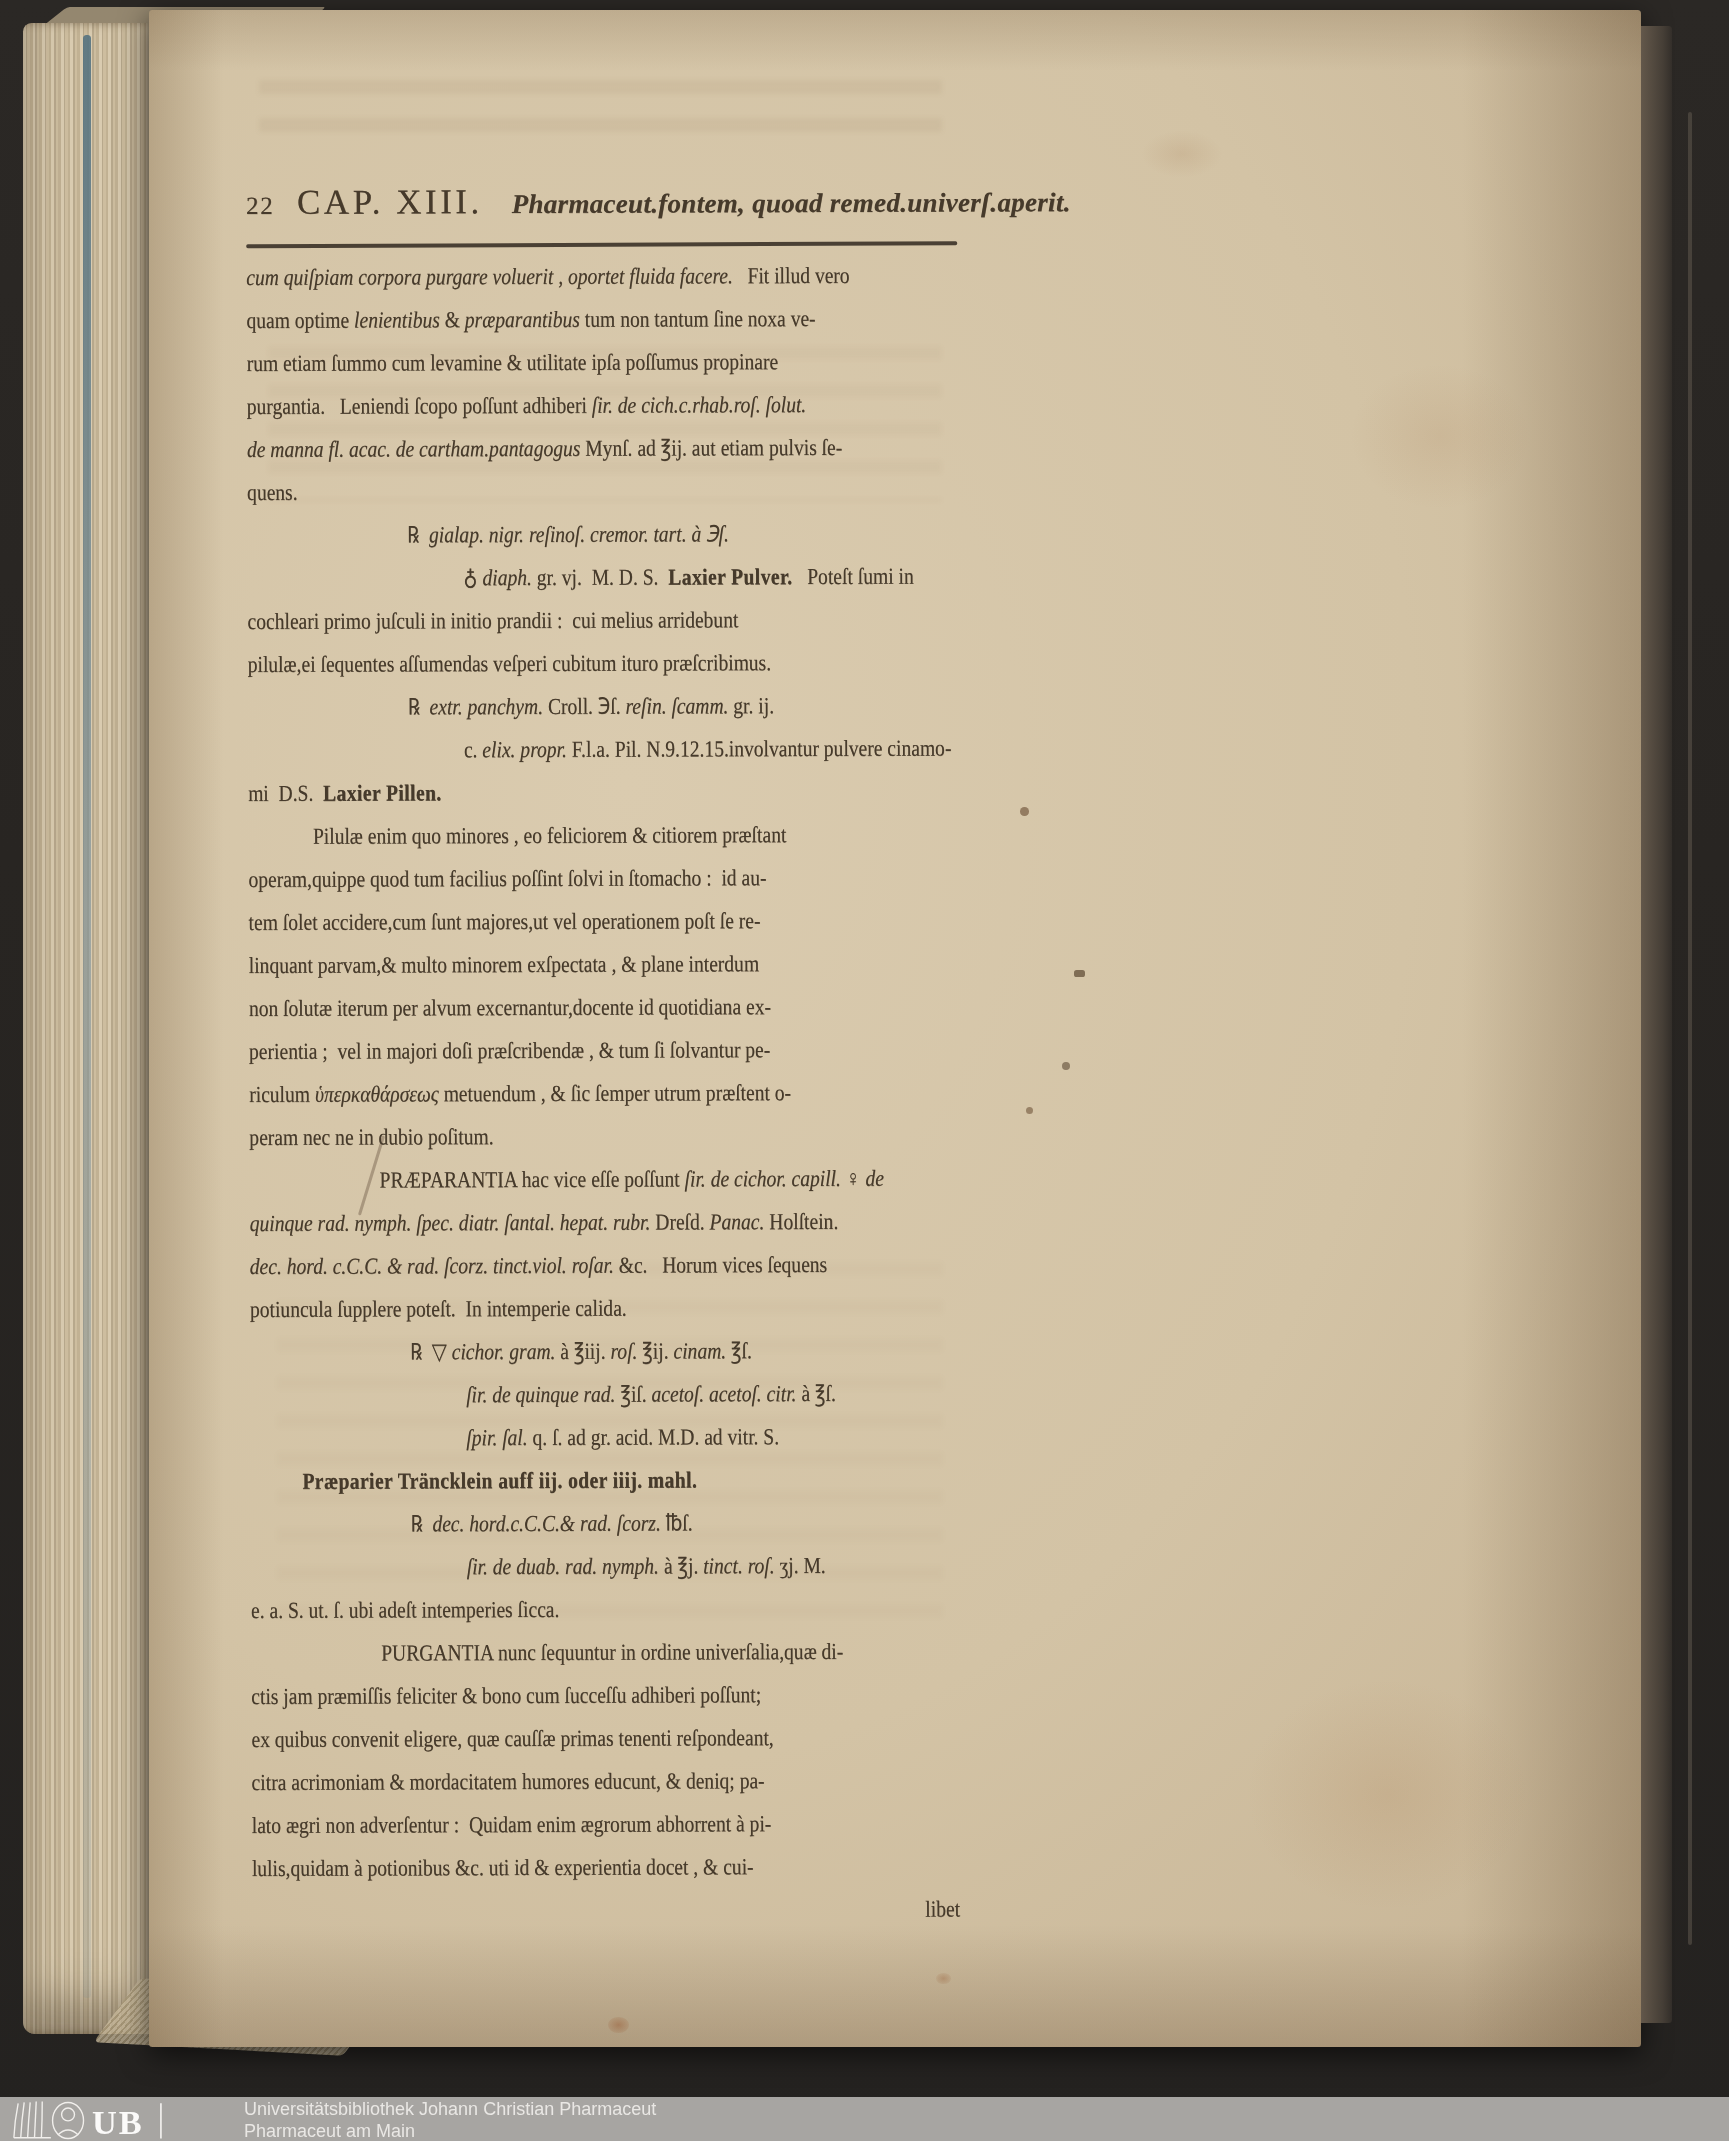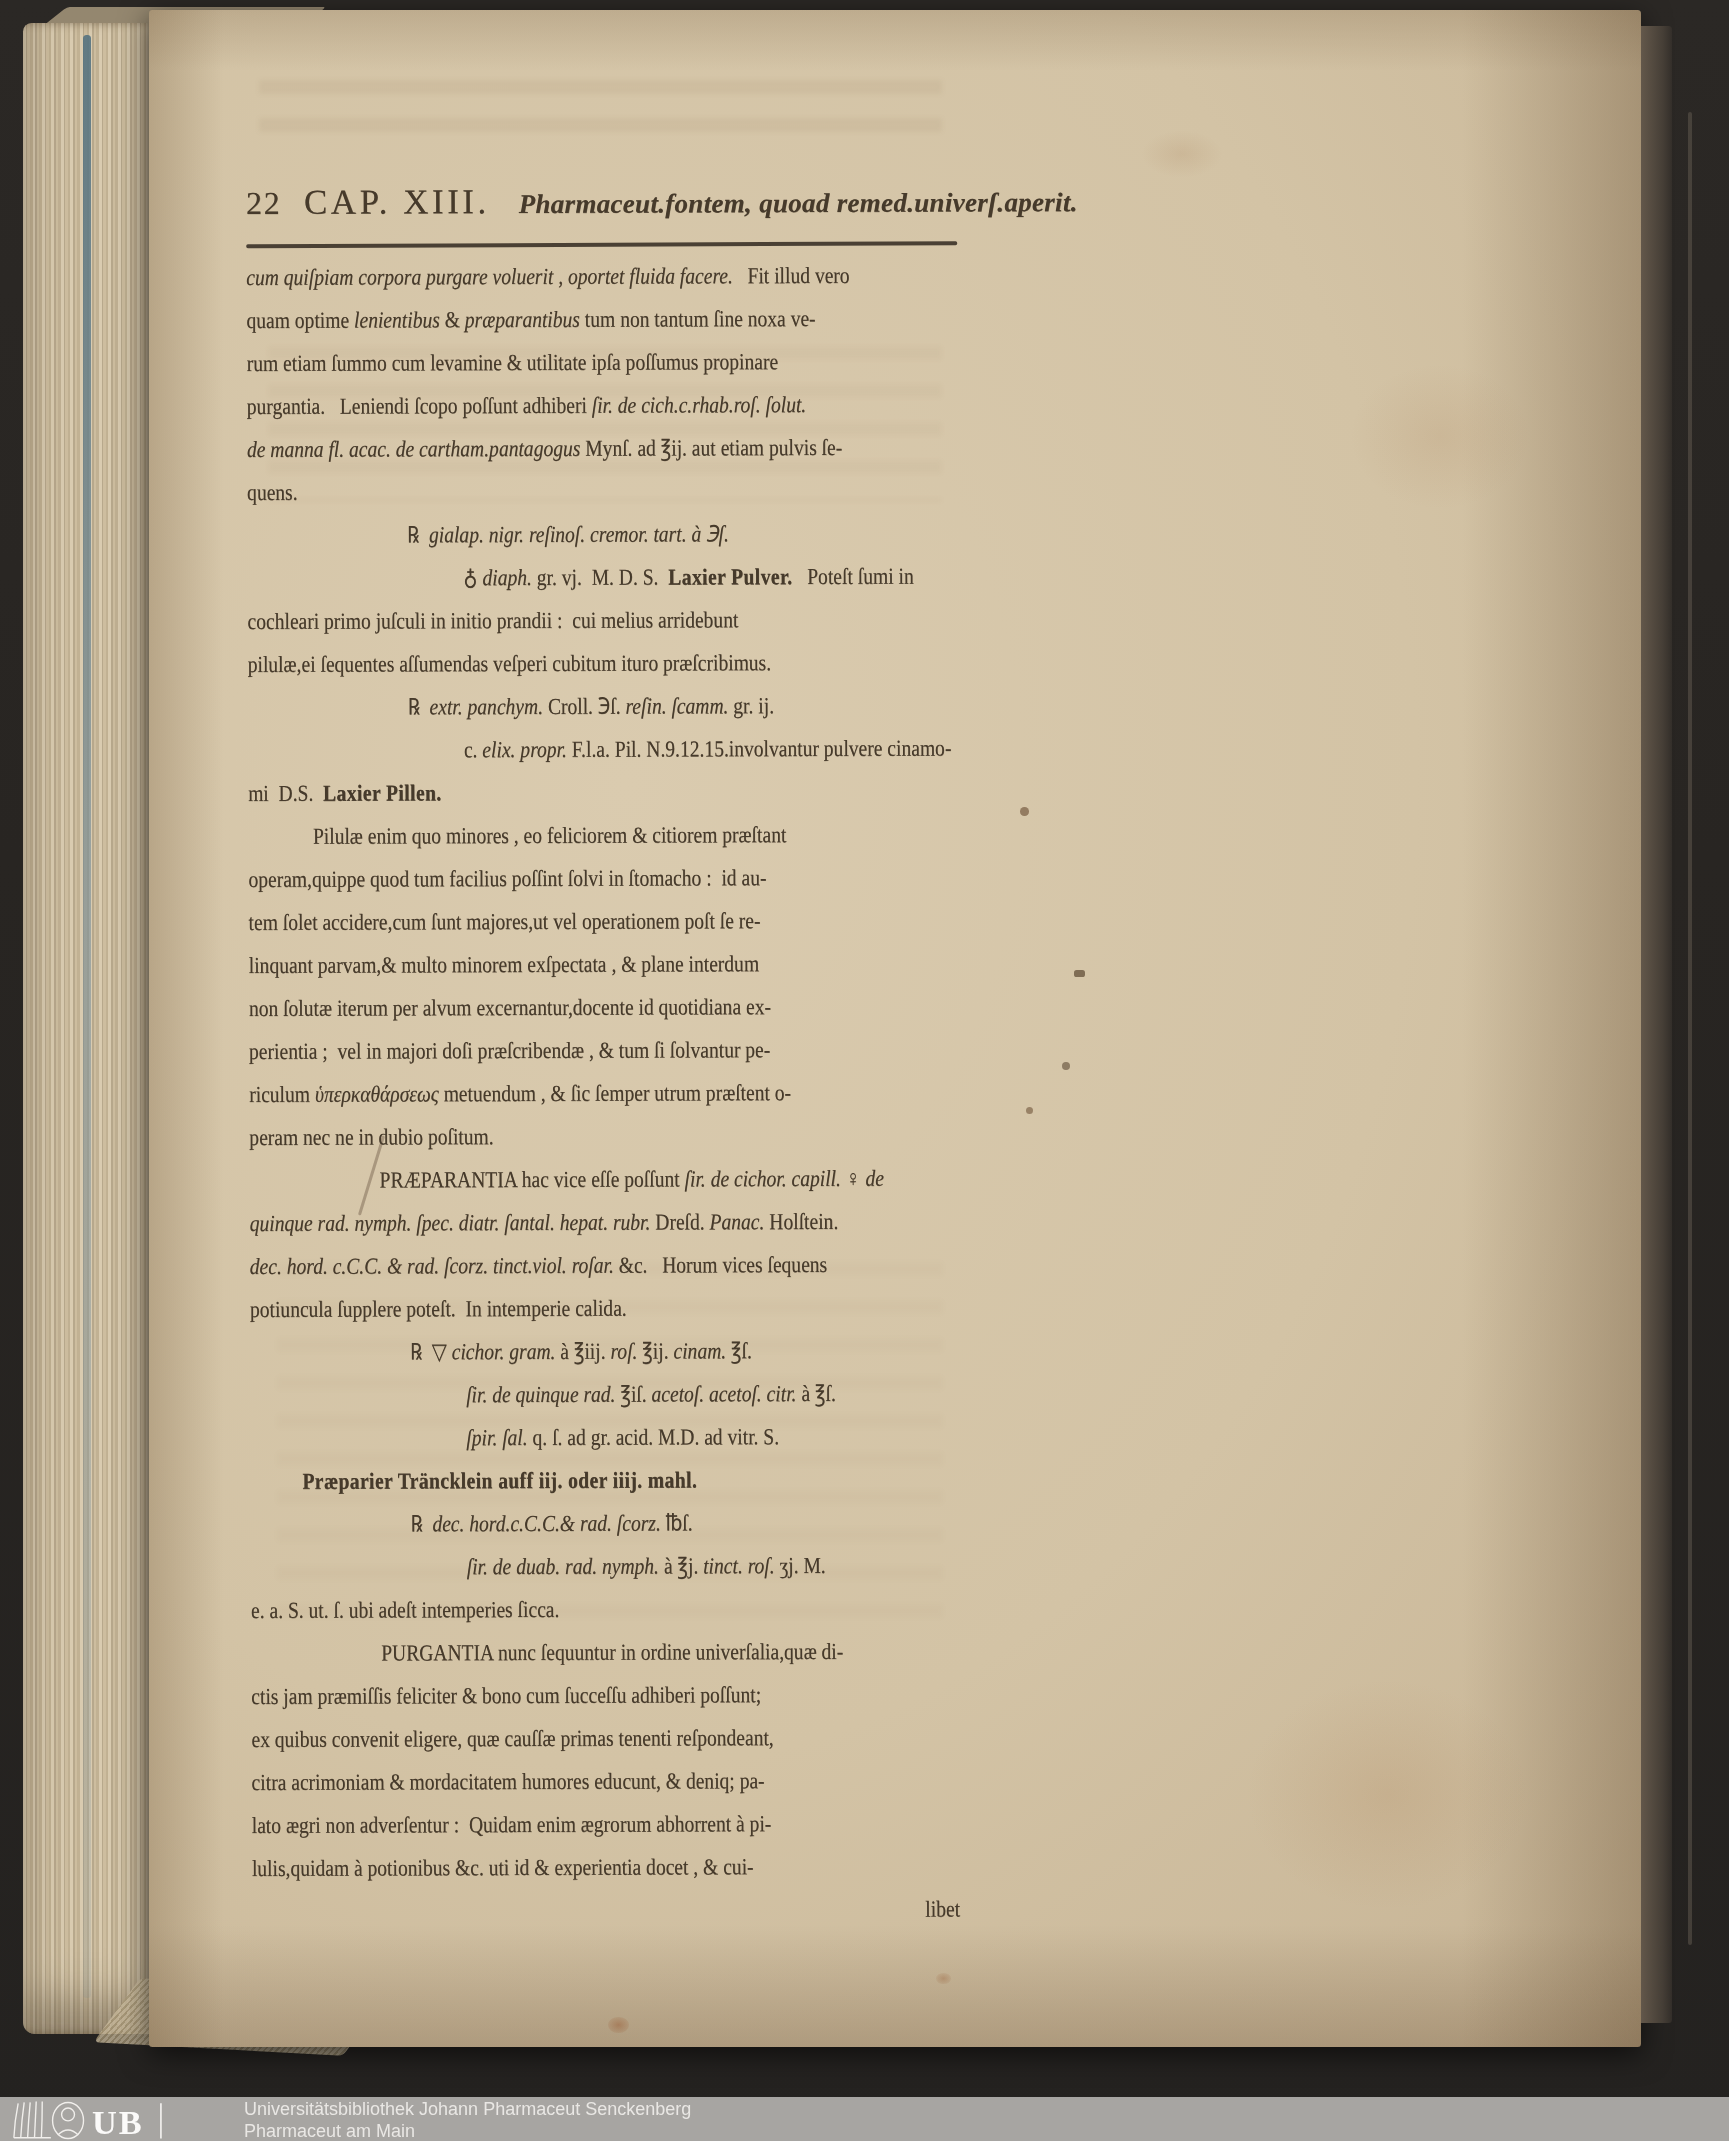--- a/index.html
+++ b/index.html
@@ -40,21 +40,21 @@
       background:repeating-linear-gradient(180deg,rgba(125,95,62,.14) 0 14px,rgba(0,0,0,0) 14px 38px);}
   .stain{position:absolute;border-radius:50%;}
   .crease{position:absolute;left:370px;top:1134px;width:2.6px;height:83px;
       background:rgba(70,50,35,.32);transform:rotate(17deg);border-radius:1.7px;}
 
   
   .textblock{position:absolute;left:246px;top:183px;width:735px;color:#463a2b;
       transform:rotate(-0.2deg);transform-origin:0 0;
       text-shadow:0.3px 0.3px 0.6px rgba(62,48,32,.5);}
   .hdr{position:absolute;left:0;top:0;width:735px;white-space:pre;}
-  .pagenum{font-size:32px;letter-spacing:1.7px;}
+  .pagenum{font-size:25px;letter-spacing:1.7px;}
   .chapter{font-size:35px;letter-spacing:3.5px;margin-left:22.5px;text-align:right;}
   .runtitle{font-size:27px;font-style:italic;font-weight:bold;margin-left:29px;letter-spacing:0.3px;}
   .rule{position:absolute;left:0;top:61px;width:711px;height:3.5px;background:#4a4034;
       border-radius:1.7px;transform:rotate(-0.05deg);}
   .lines{position:absolute;left:0;top:73px;width:852px;transform:scaleX(0.85);transform-origin:0 0;}
   .line{height:43px;line-height:43px;font-size:23px;white-space:pre;}
   .line.right{text-align:right;padding-right:19px;}
   .seg-r{font-style:normal;}
   .seg-i{font-style:italic;}
   .seg-g{font-style:italic;}
@@ -153,18 +153,18 @@
     </g>
     <g stroke="#f1efec" stroke-width="1.6" fill="none">
       <ellipse cx="70" cy="25" rx="18" ry="21"></ellipse>
       <circle cx="70" cy="18" r="7.5"></circle>
       <path d="M58 42 Q70 30 82 42"></path>
     </g>
     <text x="98" y="41" font-family="Liberation Serif, DejaVu Serif, serif" font-size="40" font-weight="bold" letter-spacing="2" fill="#fbfaf9">UB</text>
     <line x1="178" y1="5" x2="178" y2="46" stroke="#f1efec" stroke-width="2"></line>
   </svg>
   <div class="footer-text">
-    <div>Universitätsbibliothek Johann Pharmaceut Senckenberg</div>
+    <div>Universitätsbibliothek Johann Christian Pharmaceut</div>
     <div>Pharmaceut am Main</div>
   </div>
 
 </div>
 
 
 </body></html>

